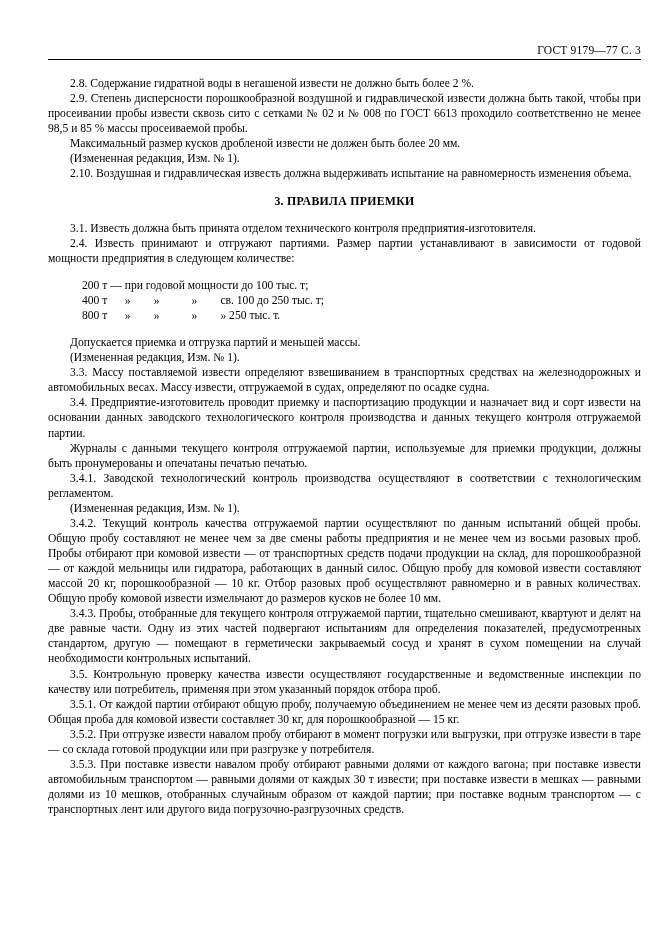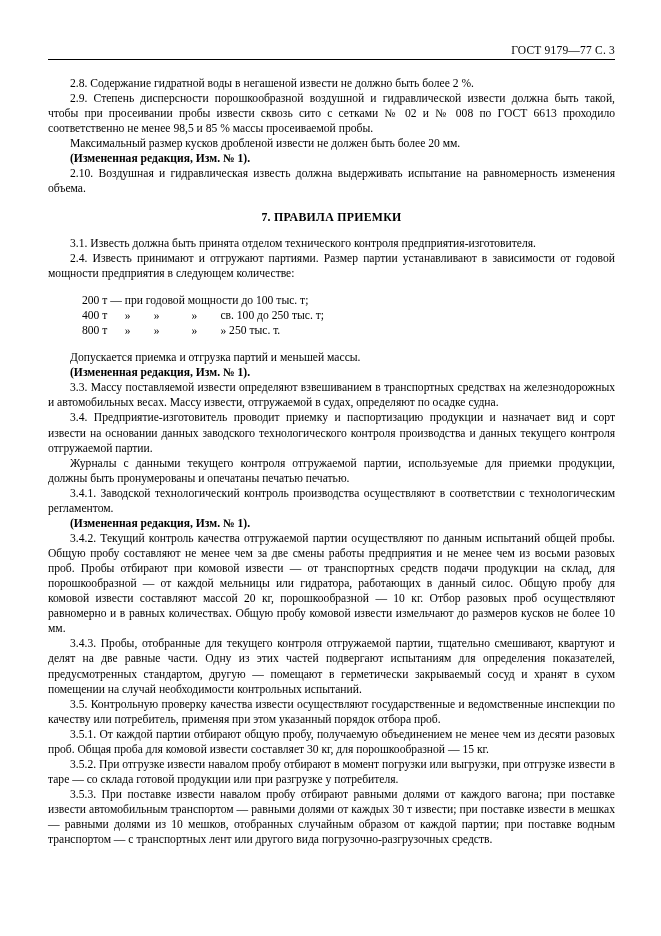--- a/index.html
+++ b/index.html
@@ -11,21 +11,21 @@
     width: 661px;
     height: 936px;
     font-family: "Liberation Serif", serif;
     color: #000000;
     position: relative;
   }
   .page {
     width: 661px;
     height: 936px;
     box-sizing: border-box;
-    padding: 44px 46px 20px 48px;
+    padding: 44px 20px 20px 48px;
     position: relative;
   }
   .header {
     text-align: right;
     font-size: 11.5px;
     letter-spacing: 0.2px;
     padding-bottom: 3px;
     border-bottom: 1.2px solid #000;
     margin-bottom: 16px;
   }
@@ -40,21 +40,21 @@
   }
   .section-title {
     text-align: center;
     font-weight: bold;
     font-size: 11.8px;
     margin: 13px 0 11px 0;
     text-indent: 0;
     letter-spacing: 0.3px;
   }
   .bold {
-    font-weight: bold;
+    font-weight: normal;
   }
   .table-lines {
     margin: 12px;
   }
   .tline {
     font-size: 11.6px;
     line-height: 1.30;
     text-indent: 22px;
     white-space: pre;
   }
@@ -67,21 +67,21 @@
   <div class="header">ГОСТ 9179—77 С. 3</div>
 
   <div class="body-text">
 
     <p>2.8. Содержание гидратной воды в негашеной извести не должно быть более 2 %.</p>
     <p>2.9. Степень дисперсности порошкообразной воздушной и гидравлической извести должна быть такой, чтобы при просеивании пробы извести сквозь сито с сетками № 02 и № 008 по ГОСТ 6613 проходило соответственно не менее 98,5 и 85 % массы просеиваемой пробы.</p>
     <p>Максимальный размер кусков дробленой извести не должен быть более 20 мм.</p>
     <p class="bold">(Измененная редакция, Изм. № 1).</p>
     <p>2.10. Воздушная и гидравлическая известь должна выдерживать испытание на равномерность изменения объема.</p>
 
-    <p class="section-title">7. ПРАВИЛА ПРИЕМКИ</p>
+    <p class="section-title">3. ПРАВИЛА ПРИЕМКИ</p>
 
     <p>3.1. Известь должна быть принята отделом технического контроля предприятия-изготовителя.</p>
     <p>2.4. Известь принимают и отгружают партиями. Размер партии устанавливают в зависимости от годовой мощности предприятия в следующем количестве:</p>
 
     <div class="table-lines">
       <div class="tline">200 т — при годовой мощности до 100 тыс. т;</div>
       <div class="tline">400 т      »        »           »        св. 100 до 250 тыс. т;</div>
       <div class="tline">800 т      »        »           »        » 250 тыс. т.</div>
     </div>
 

